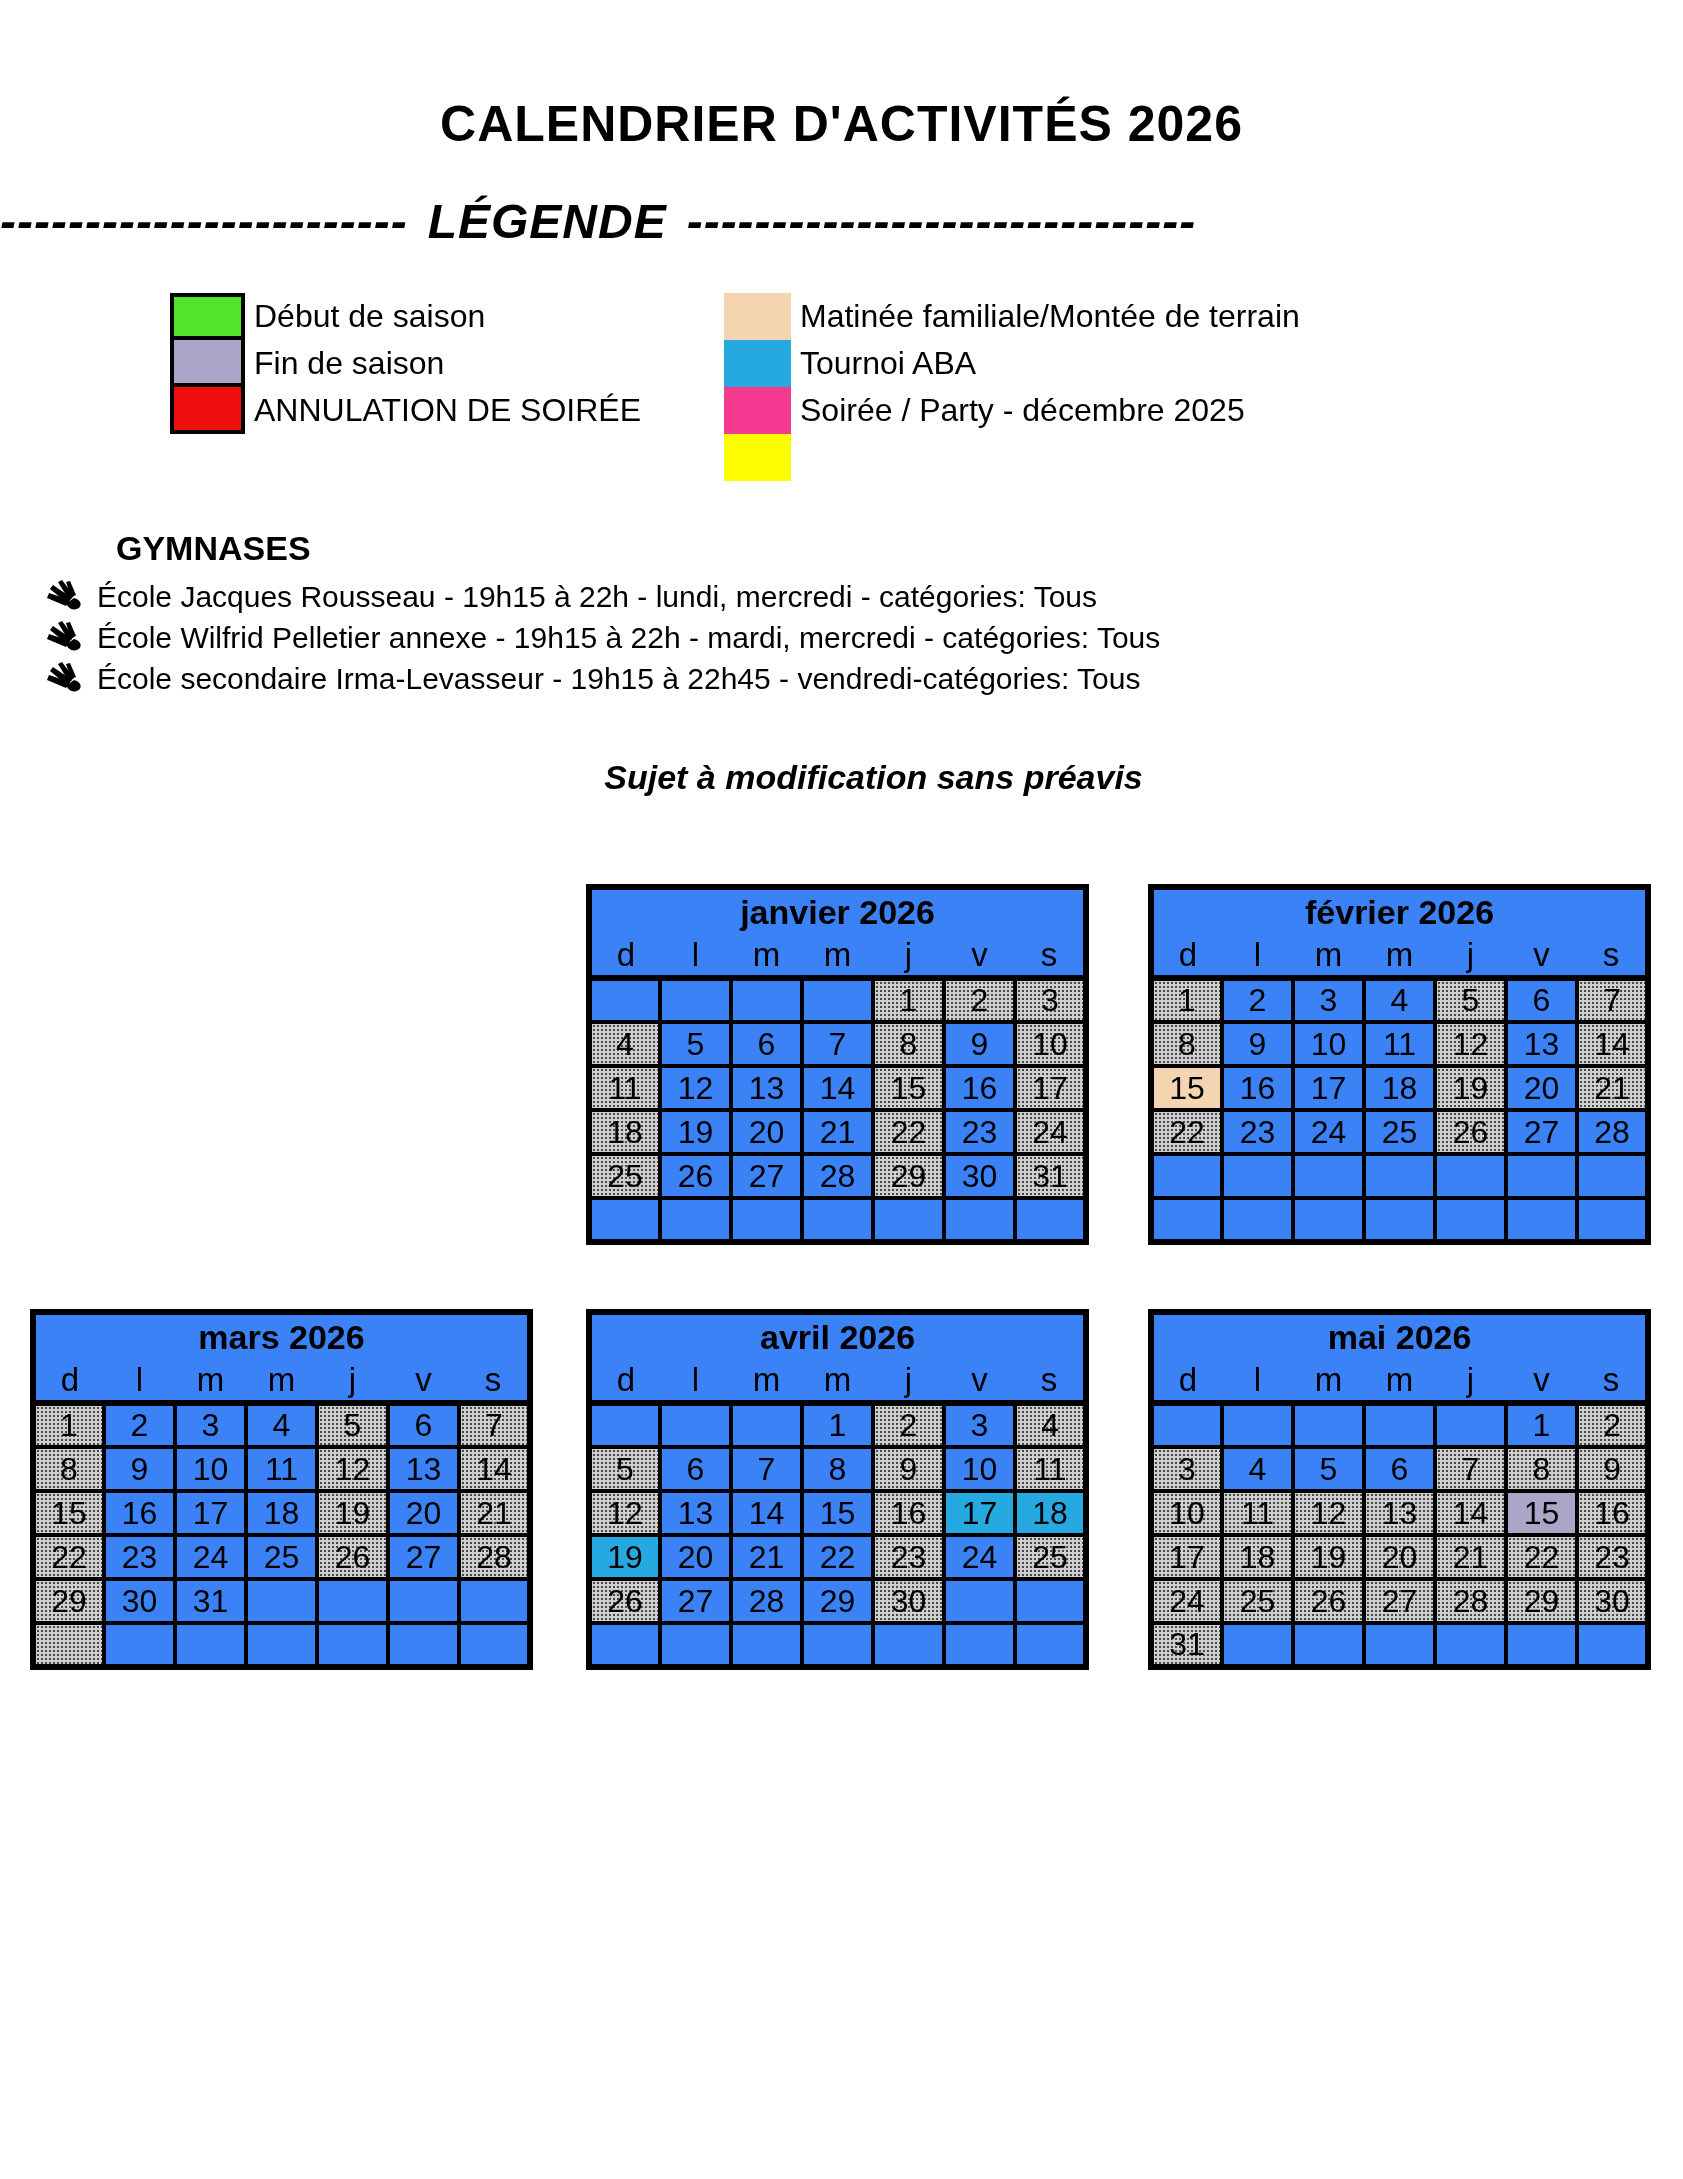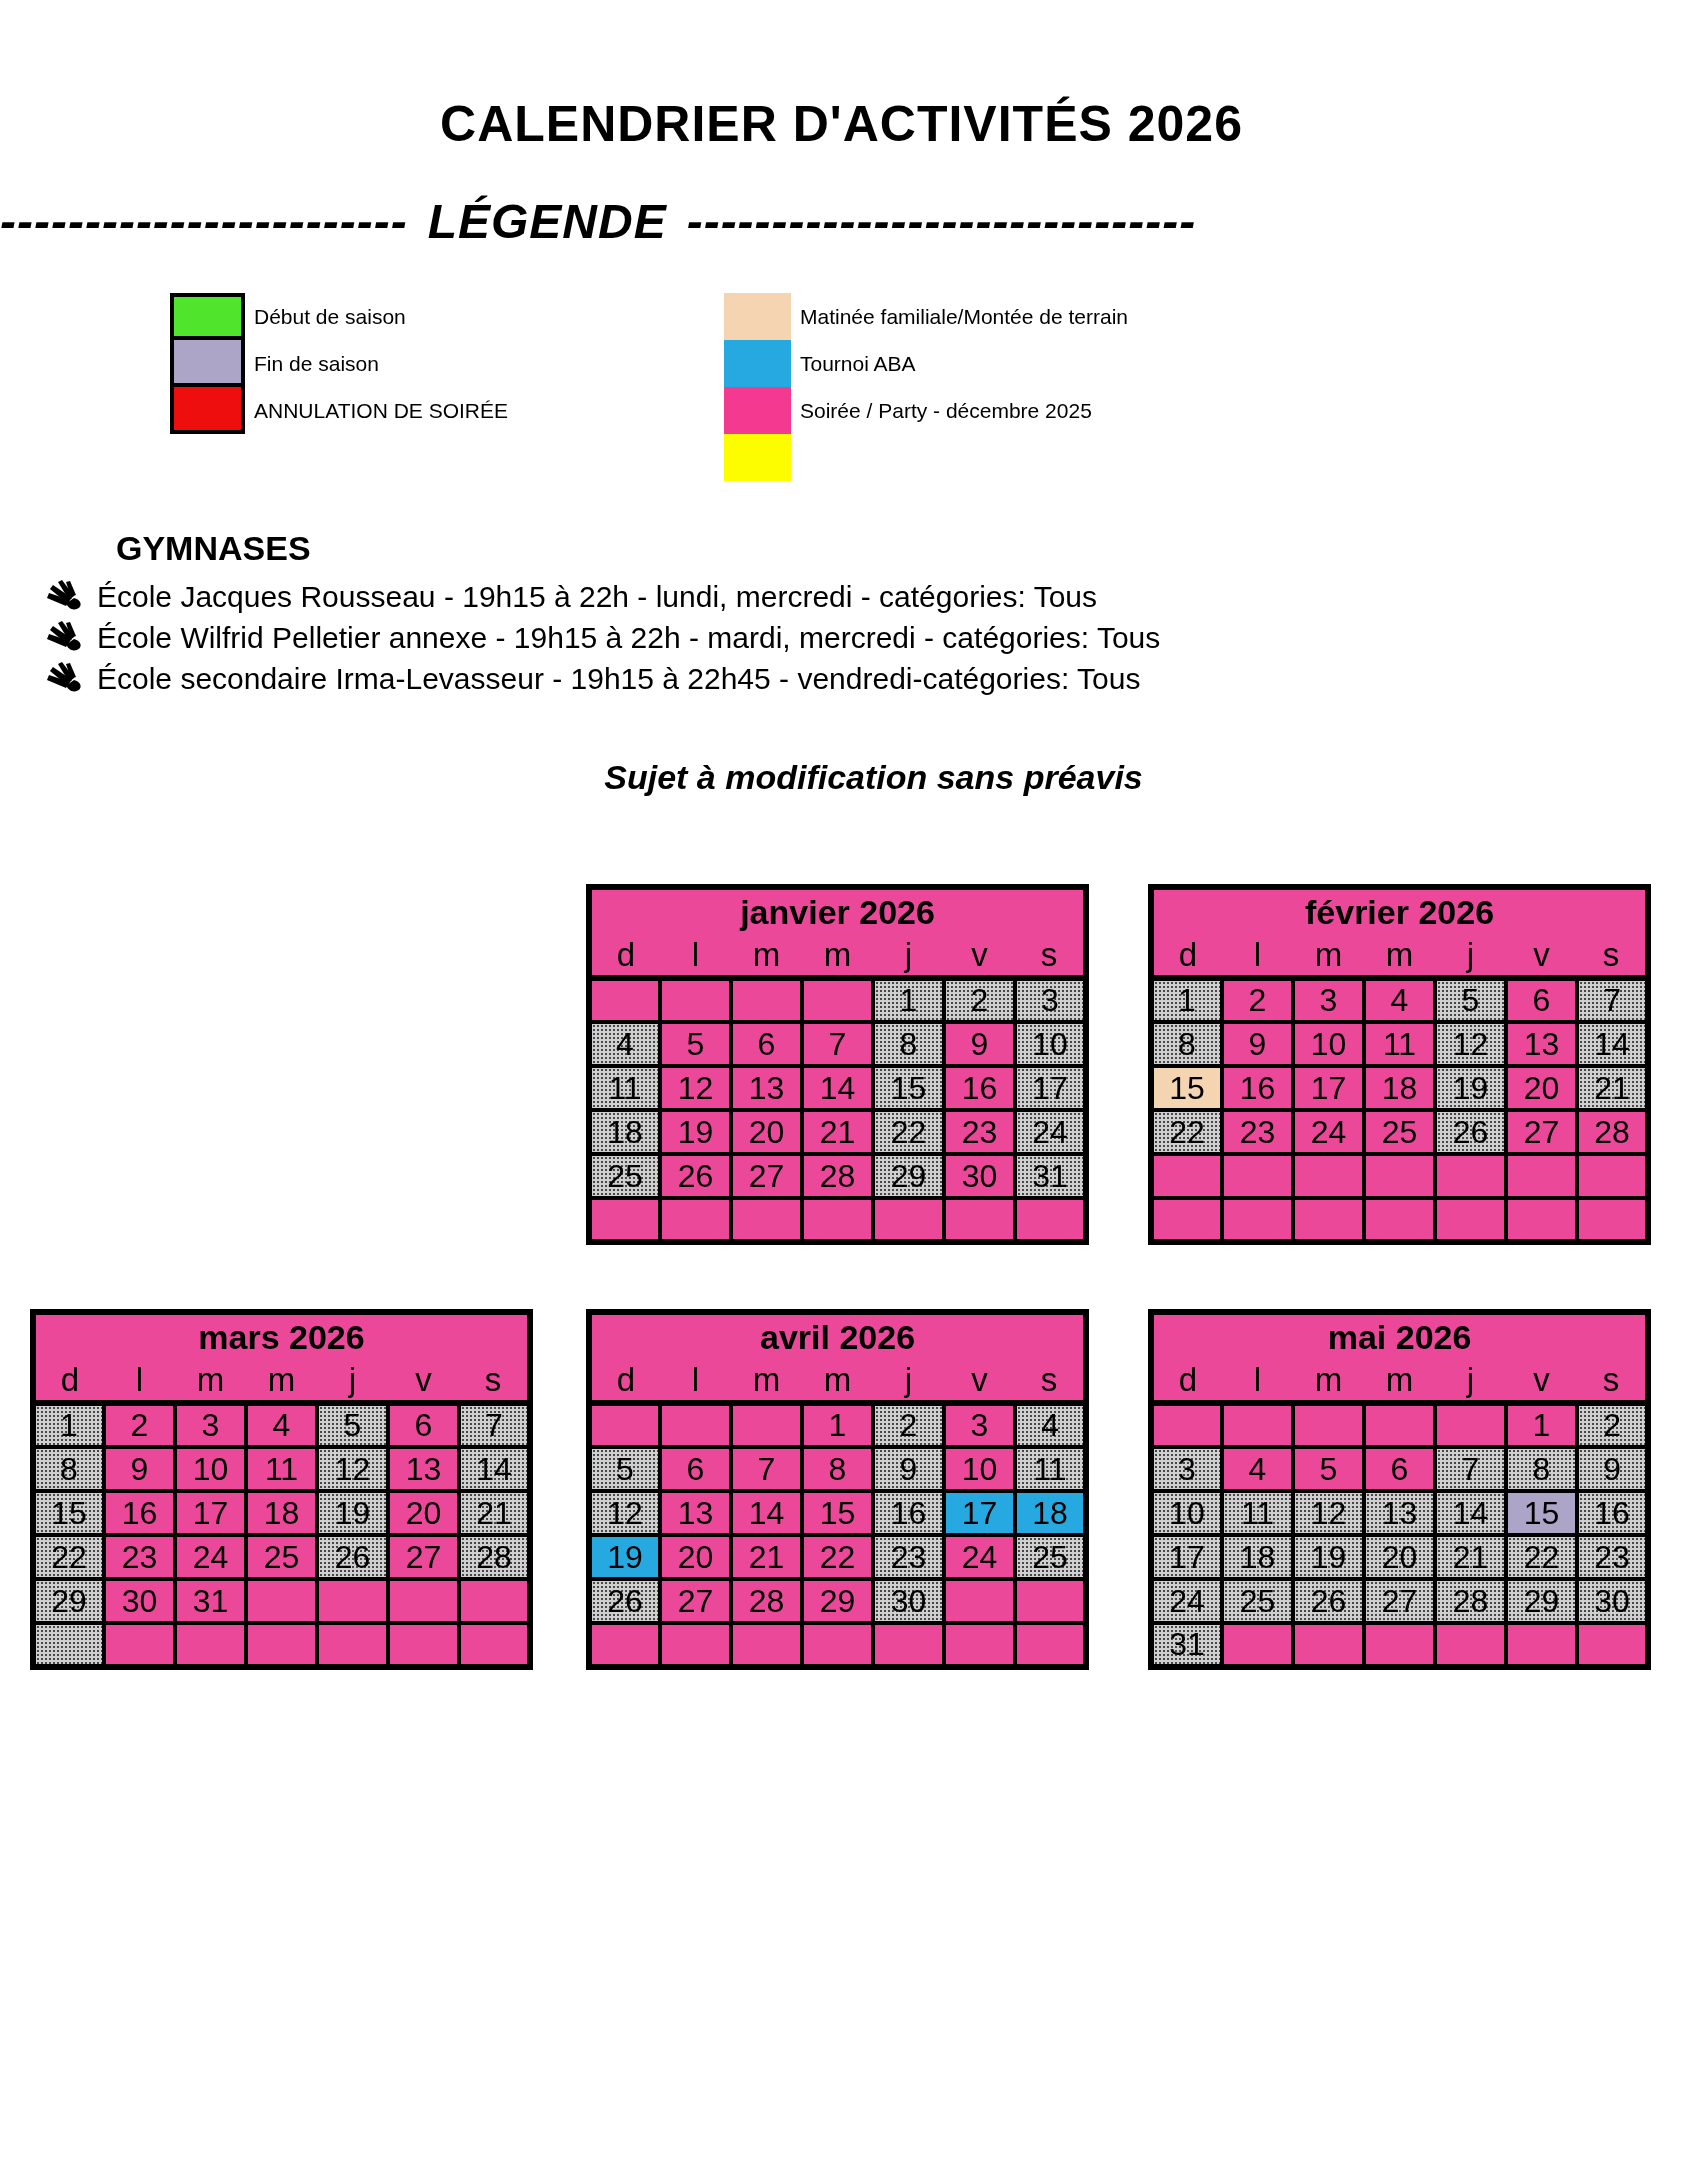--- a/index.html
+++ b/index.html
@@ -12,39 +12,39 @@
     font-size:48px;font-weight:bold;white-space:nowrap;letter-spacing:1px;font-style:italic;}
   .legend-header .word{margin:0 20px;}
 
   .legend-col{position:absolute;top:293px;}
   .legend-col.left{left:170px;}
   .legend-col.right{left:724px;}
   .legend-row{height:47px;display:flex;align-items:center;}
   .legend-col.left .swatch{width:75px;height:47px;box-sizing:border-box;border:4px solid #000;flex:none;}
   .legend-col.left .legend-row + .legend-row .swatch{border-top:0;}
   .legend-col.right .swatch{width:67px;height:47px;flex:none;}
-  .legend-label{font-size:21px;margin-left:9px;white-space:nowrap;}
+  .legend-label{font-size:32px;margin-left:9px;white-space:nowrap;}
 
   .gray-pattern{
     background-color:#cfcfcf;
     background-image:radial-gradient(#474747 27%,transparent 31%);
     background-size:4px 4px;
   }
 
   .gym-heading{position:absolute;left:116px;top:529px;font-size:34px;font-weight:bold;}
   .gym-list{position:absolute;left:46px;top:576px;}
   .gym-row{height:41px;display:flex;align-items:center;}
   .gym-icon{width:51px;flex:none;display:flex;justify-content:flex-start;}
   .gym-text{font-size:30px;white-space:nowrap;}
 
   .note{position:absolute;top:758px;left:0;width:100%;text-align:center;
     font-size:34px;font-weight:bold;font-style:italic;padding-left:32px;}
 
   table.cal{position:absolute;border-collapse:collapse;table-layout:fixed;width:497px;
-    border:6px solid #000;background:#ec4899;}
+    border:6px solid #000;background:#3b82f6;}
   table.cal td{box-sizing:border-box;overflow:hidden;}
   td.cal-title{border:0;height:48px;text-align:center;font-size:34px;font-weight:bold;}
   td.cal-wd{border:0;border-bottom:6px solid #000;height:40px;text-align:center;font-size:33px;}
   td.cal-day{border:4px solid #000;height:44px;text-align:center;font-size:32px;}
 </style>
 </head>
 <body>
 
 <div class="page">
 

